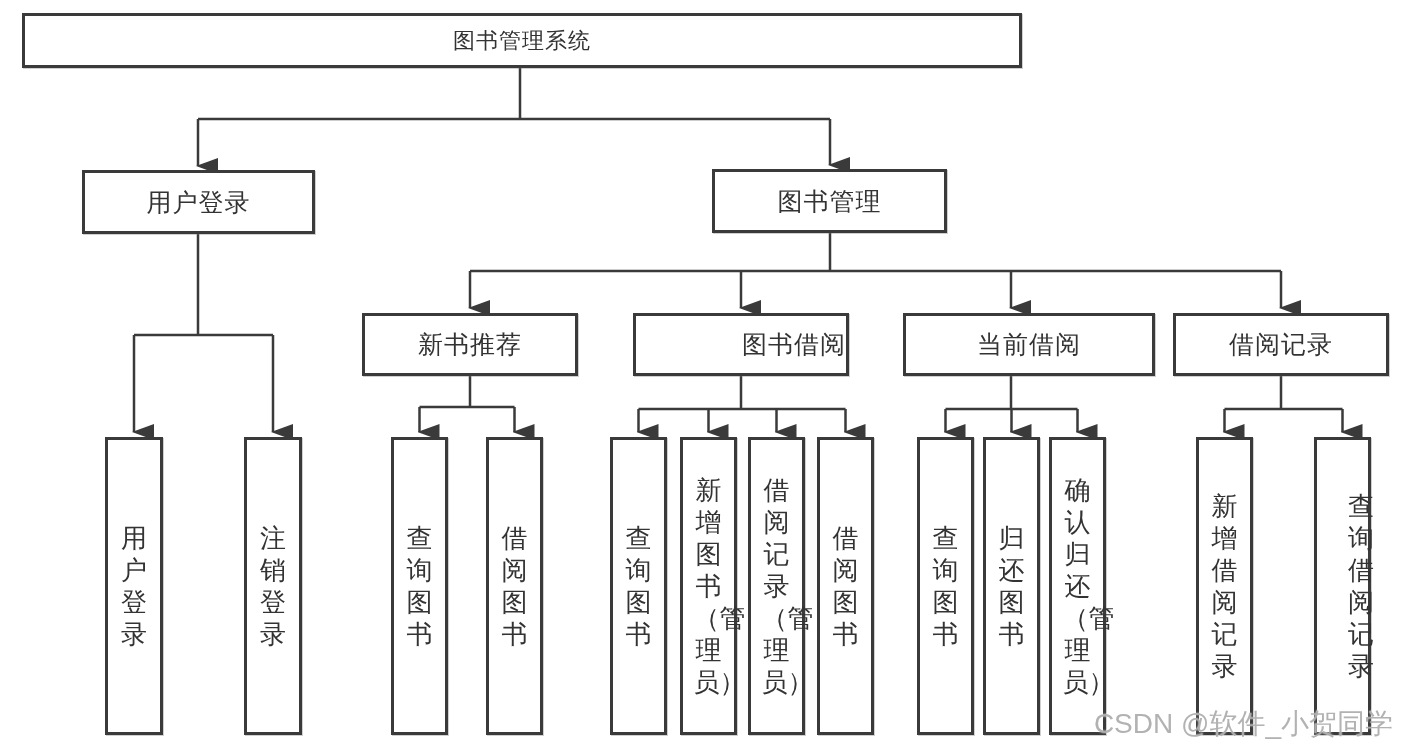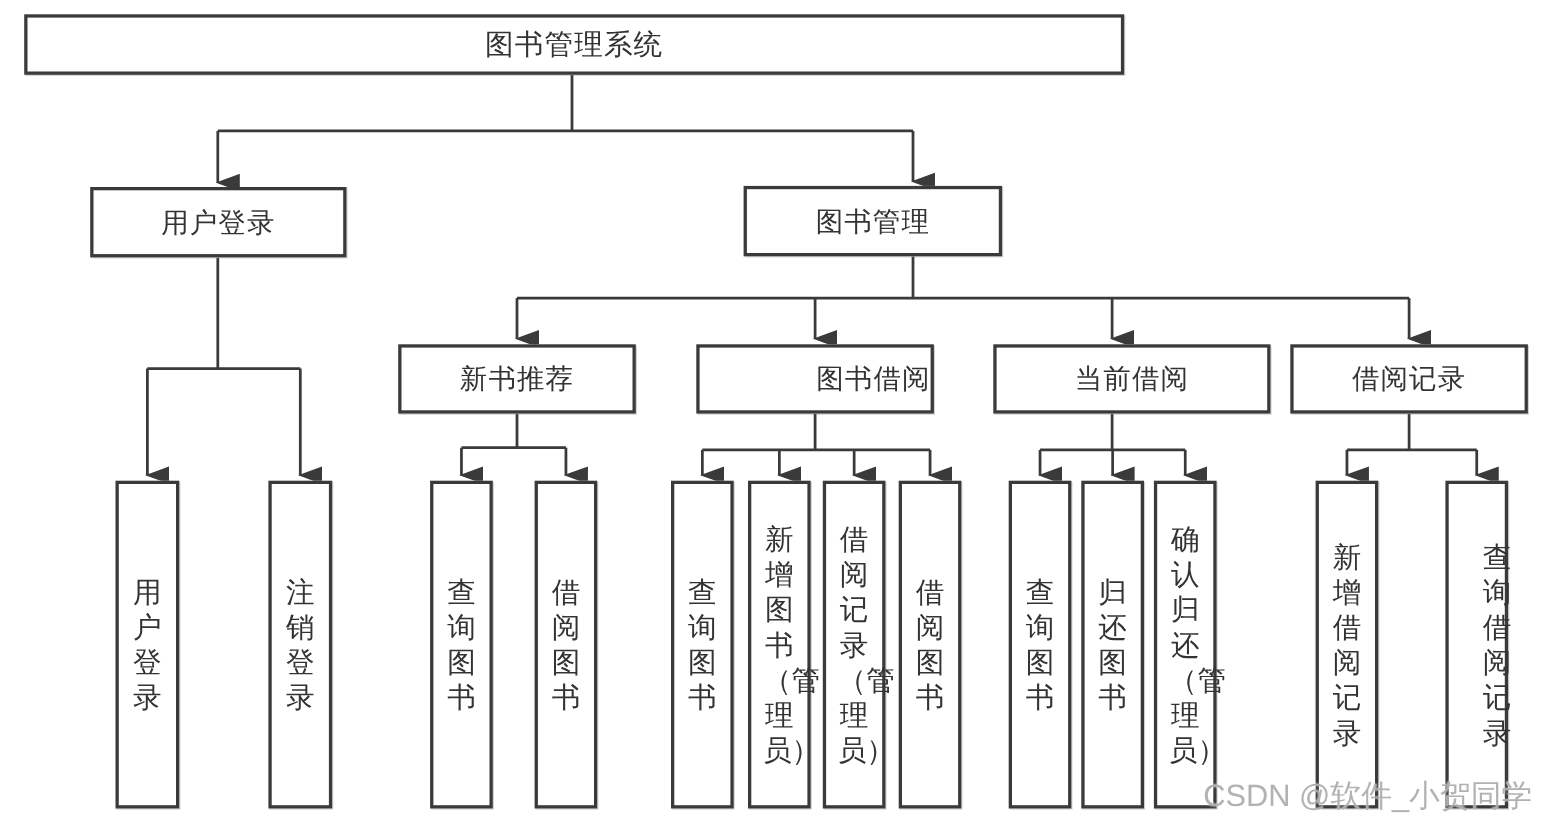--- a/index.html
+++ b/index.html
@@ -31,21 +31,21 @@
     align-items: center;
     justify-content: center;
     box-shadow: 1px 1px 0 rgba(120,120,120,0.35);
   }
   .node.h span {
     font-size: 25px;
     letter-spacing: 1px;
     color: #333333;
     white-space: nowrap;
   }
-  .node.root span { font-size: 26px; }
+  .node.root span { font-size: 22px; }
   .node.leaf {
     width: 57px;
     height: 298px;
     top: 437px;
   }
   .node.leaf span {
     display: block;
     width: 1.15em;
     font-size: 26px;
     line-height: 32px;
@@ -125,21 +125,21 @@
     </g>
   </svg>
 
   <div class="node h root" style="left:22px; top:13px; width:1000px; height:55px;">
     <span>图书管理系统</span>
   </div>
 
   <div class="node h" style="left:82px; top:170px; width:233px; height:64px;">
     <span>用户登录</span>
   </div>
-  <div class="node h" style="left:676px; top:169px; width:235px; height:64px;">
+  <div class="node h" style="left:712px; top:169px; width:235px; height:64px;">
     <span>图书管理</span>
   </div>
 
   <div class="node h" style="left:362px; top:313px; width:216px; height:63px;">
     <span>新书推荐</span>
   </div>
   <div class="node h" style="left:633px; top:313px; width:216px; height:63px;justify-content:flex-end;">
     <span>图书借阅</span>
   </div>
   <div class="node h" style="left:903px; top:313px; width:252px; height:63px;">

